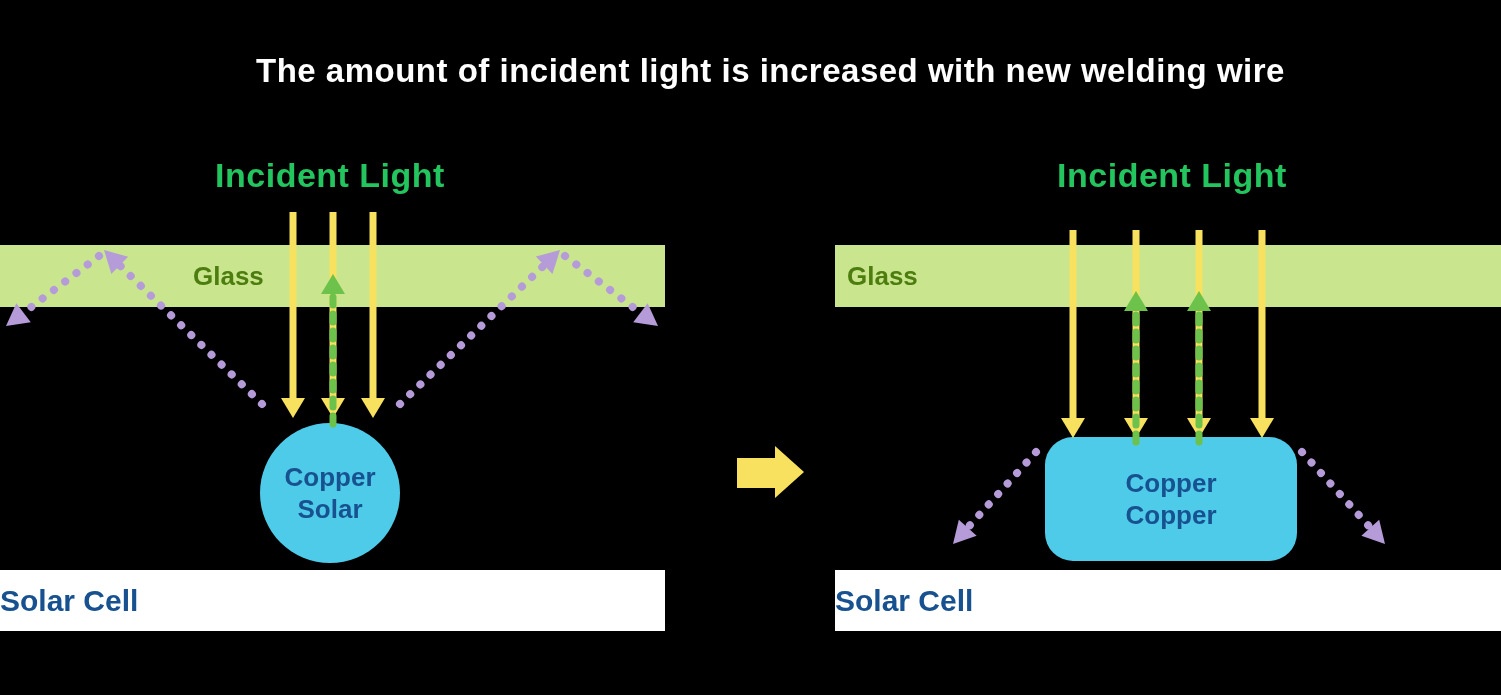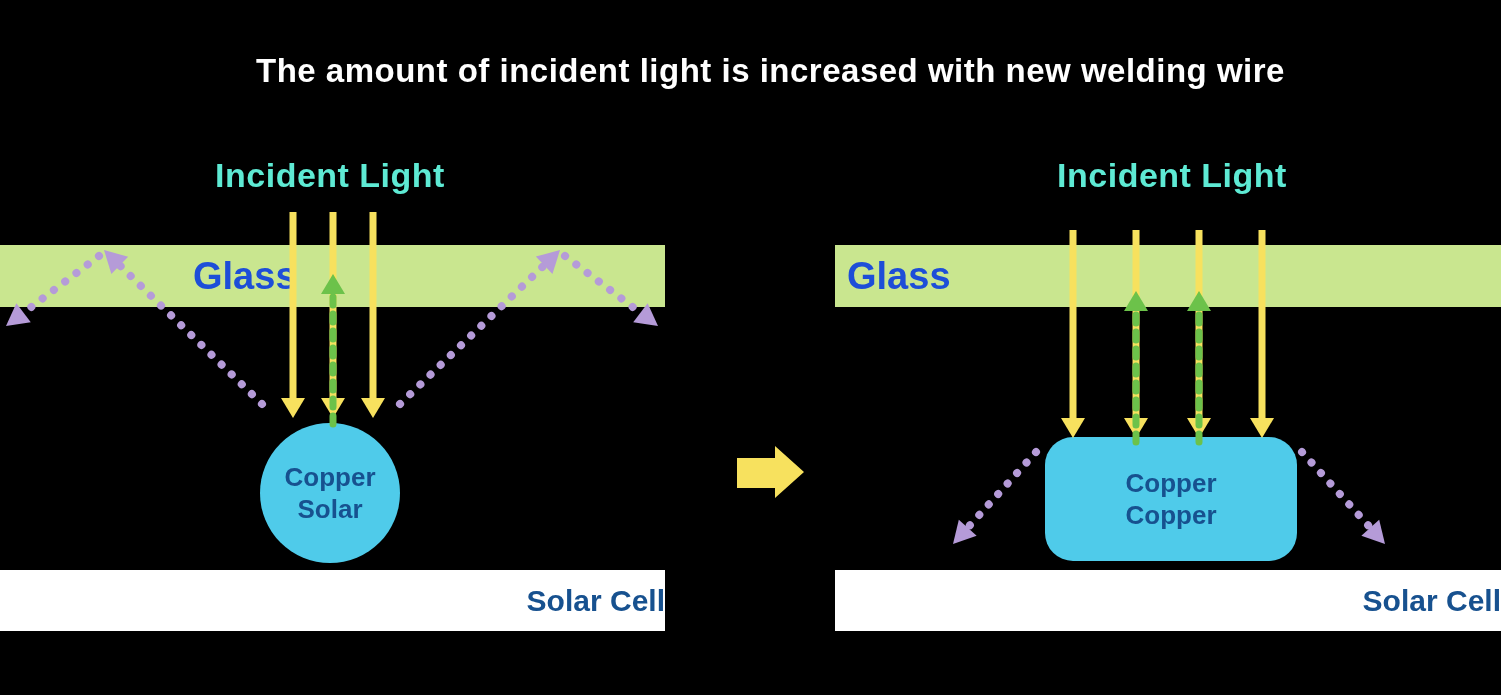--- a/index.html
+++ b/index.html
@@ -1,29 +1,29 @@
 <!DOCTYPE html>
 <html><head>
 <meta charset="utf-8">
 <style>
   html,body{margin:0;padding:0;background:#000;}
   .canvas{position:relative;width:1501px;height:695px;background:#000;overflow:hidden;font-family:"Liberation Sans",sans-serif;padding-left:40px;}
   .title{position:absolute;top:52px;left:0;width:100%;text-align:center;color:#fff;font-size:33px;font-weight:700;letter-spacing:.5px;}
-  .incident{position:absolute;top:156px;color:#5eead4;font-size:34px;font-weight:700;text-align:center;width:400px;letter-spacing:.5px;}
+  .incident{position:absolute;top:156px;color:#22c55e;font-size:34px;font-weight:700;text-align:center;width:400px;letter-spacing:.5px;}
   .incident.left{left:130px;}
   .incident.right{left:972px;}
   .glass{position:absolute;top:245px;height:62px;background:#c9e68f;display:flex;align-items:center;}
   .glass.left{left:0;width:665px;}
   .glass.left .glass-label{margin-left:193px;}
   .glass.right{left:835px;width:666px;}
   .glass.right .glass-label{margin-left:12px;}
-  .glass-label{color:#1d4ed8;font-size:38px;font-weight:600;}
+  .glass-label{color:#4d7c0f;font-size:26px;font-weight:600;}
   .copper-wire{position:absolute;left:260px;top:423px;width:140px;height:140px;border-radius:50%;background:#4fcbea;display:flex;flex-direction:column;align-items:center;justify-content:center;color:#17518f;font-size:26px;font-weight:600;line-height:1.25;text-align:center;}
   .copper-ribbon{position:absolute;left:1045px;top:437px;width:252px;height:124px;border-radius:28px;background:#4fcbea;display:flex;flex-direction:column;align-items:center;justify-content:center;color:#17518f;font-size:26px;font-weight:600;line-height:1.25;text-align:center;}
-  .solar{position:absolute;top:570px;height:61px;background:#fff;display:flex;align-items:center;justify-content:flex-end;color:#17518f;font-size:30px;font-weight:600;}
+  .solar{position:absolute;top:570px;height:61px;background:#fff;display:flex;align-items:center;justify-content:flex-start;color:#17518f;font-size:30px;font-weight:600;}
   .solar.left{left:0;width:665px;}
   .solar.right{left:835px;width:666px;}
   #arrow-layer{position:absolute;left:0;top:0;z-index:5;pointer-events:none;}
 </style>
 </head>
 <body>
 
 <div class="canvas">
 
   <div class="title">The amount of incident light is increased with new welding wire</div>

